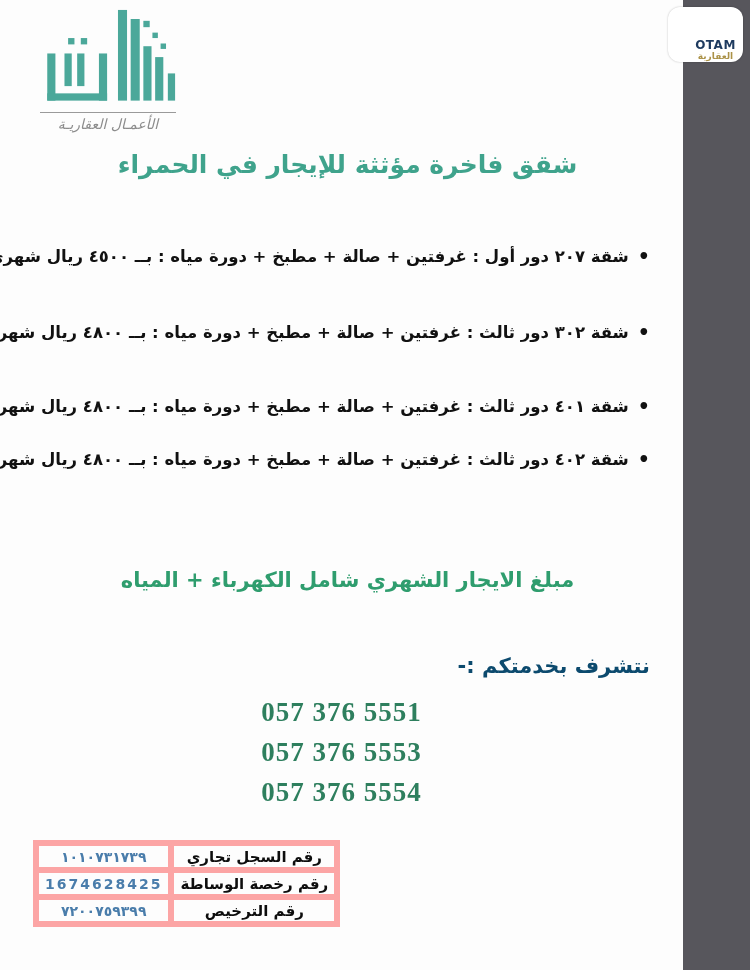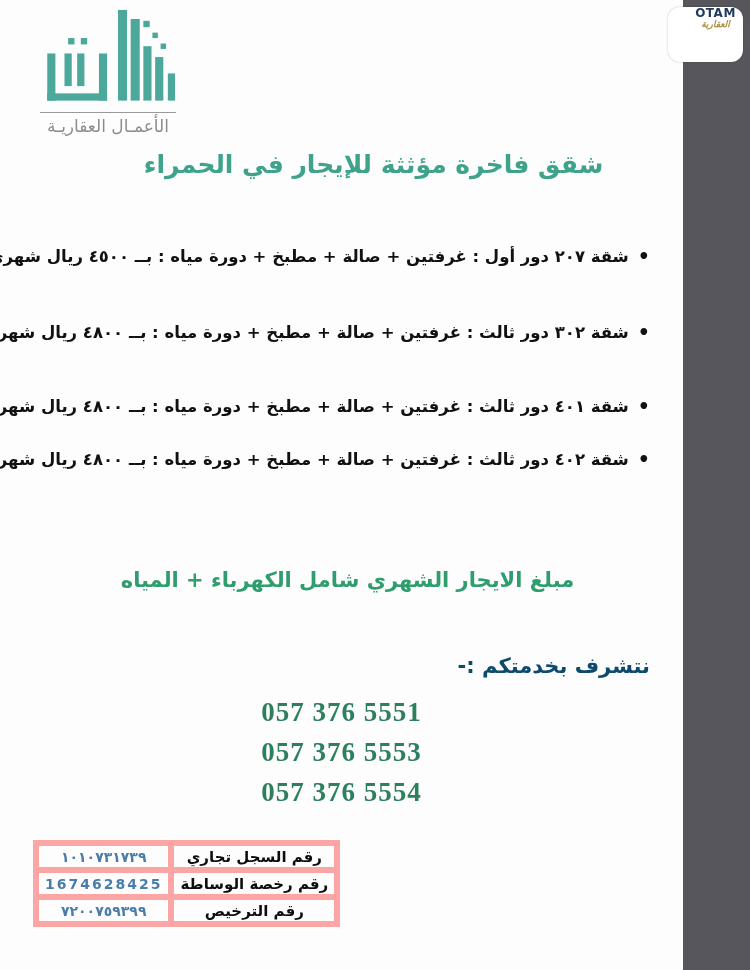--- a/index.html
+++ b/index.html
@@ -17,49 +17,49 @@
   
   .side-bar{
     position:absolute;top:0;right:0;
     width:67px;height:970px;
     background:#57565c;
   }
   .otam-card{
     position:absolute;top:7px;right:7px;
     width:55px;height:55px;
     background:#ffffff;border-radius:12px;
-    display:flex;flex-direction:column;align-items:center;justify-content:flex-start;
+    display:flex;flex-direction:column;align-items:center;justify-content:flex-end;
     box-shadow:0 0 2px rgba(0,0,0,.25);
     padding-left:20px;
   }
   .otam-name{
     font-size:12px;font-weight:800;color:#1e3a5f;letter-spacing:.5px;
     line-height:12px;
   }
   .otam-sub{
-    font-size:9px;font-weight:700;color:#ab9248;line-height:11px;direction:rtl;font-style:italic;
+    font-size:9px;font-weight:700;color:#ab9248;line-height:11px;direction:rtl;
   }
   
   .logo{
     position:absolute;top:8px;left:38px;width:140px;
     display:flex;flex-direction:column;align-items:center;
   }
   .logo svg{display:block;}
   .logo-rule{
     width:136px;height:1px;background:#9a9a9a;margin:4px 0 3px 0;
   }
   .logo-sub{
     direction:rtl;
-    font-size:17px;color:#8c8c8c;letter-spacing:1.5px;white-space:nowrap;
+    font-size:14px;color:#8c8c8c;letter-spacing:1.5px;white-space:nowrap;font-style:italic;
   }
   
   .title{
     position:absolute;top:150px;left:0;width:695px;
     direction:rtl;text-align:center;
-    color:#3fa38c;font-size:25px;font-weight:800;padding-left:26px;
+    color:#3fa38c;font-size:25px;font-weight:800;
   }
   
   .listing{
     position:absolute;right:100px;
     direction:rtl;white-space:nowrap;
     display:flex;align-items:baseline;gap:9px;
     color:#111;font-size:16.5px;font-weight:700;
   }
   .listing .dot{
     font-size:19px;line-height:1;position:relative;top:1px;

